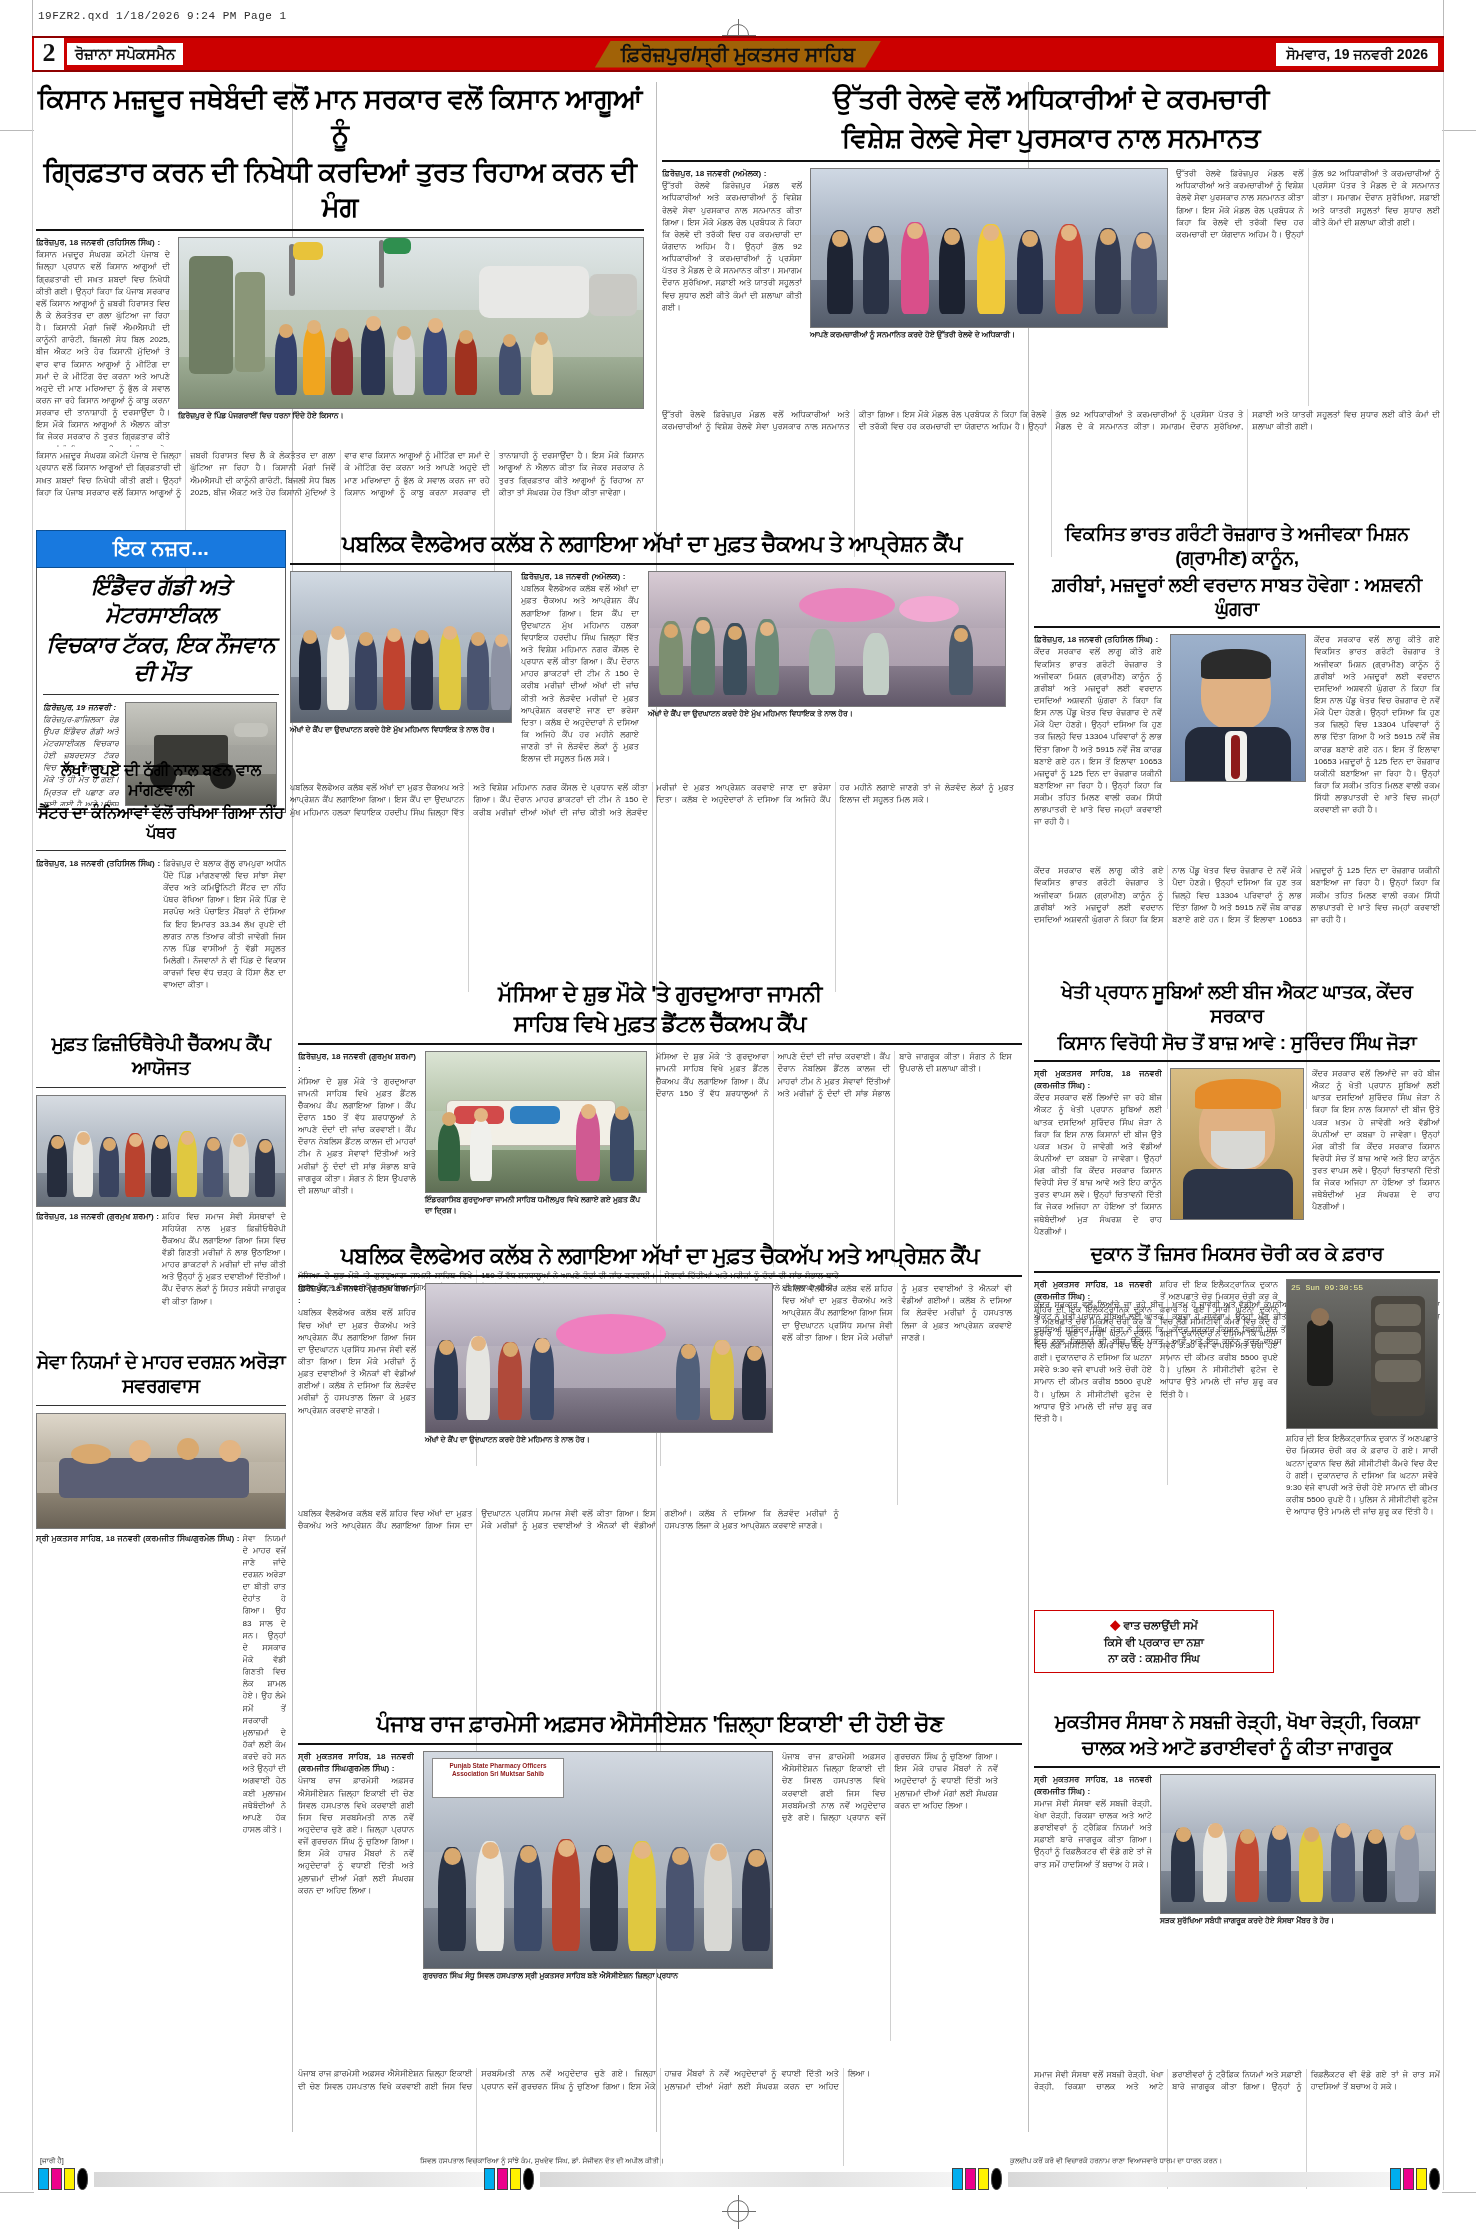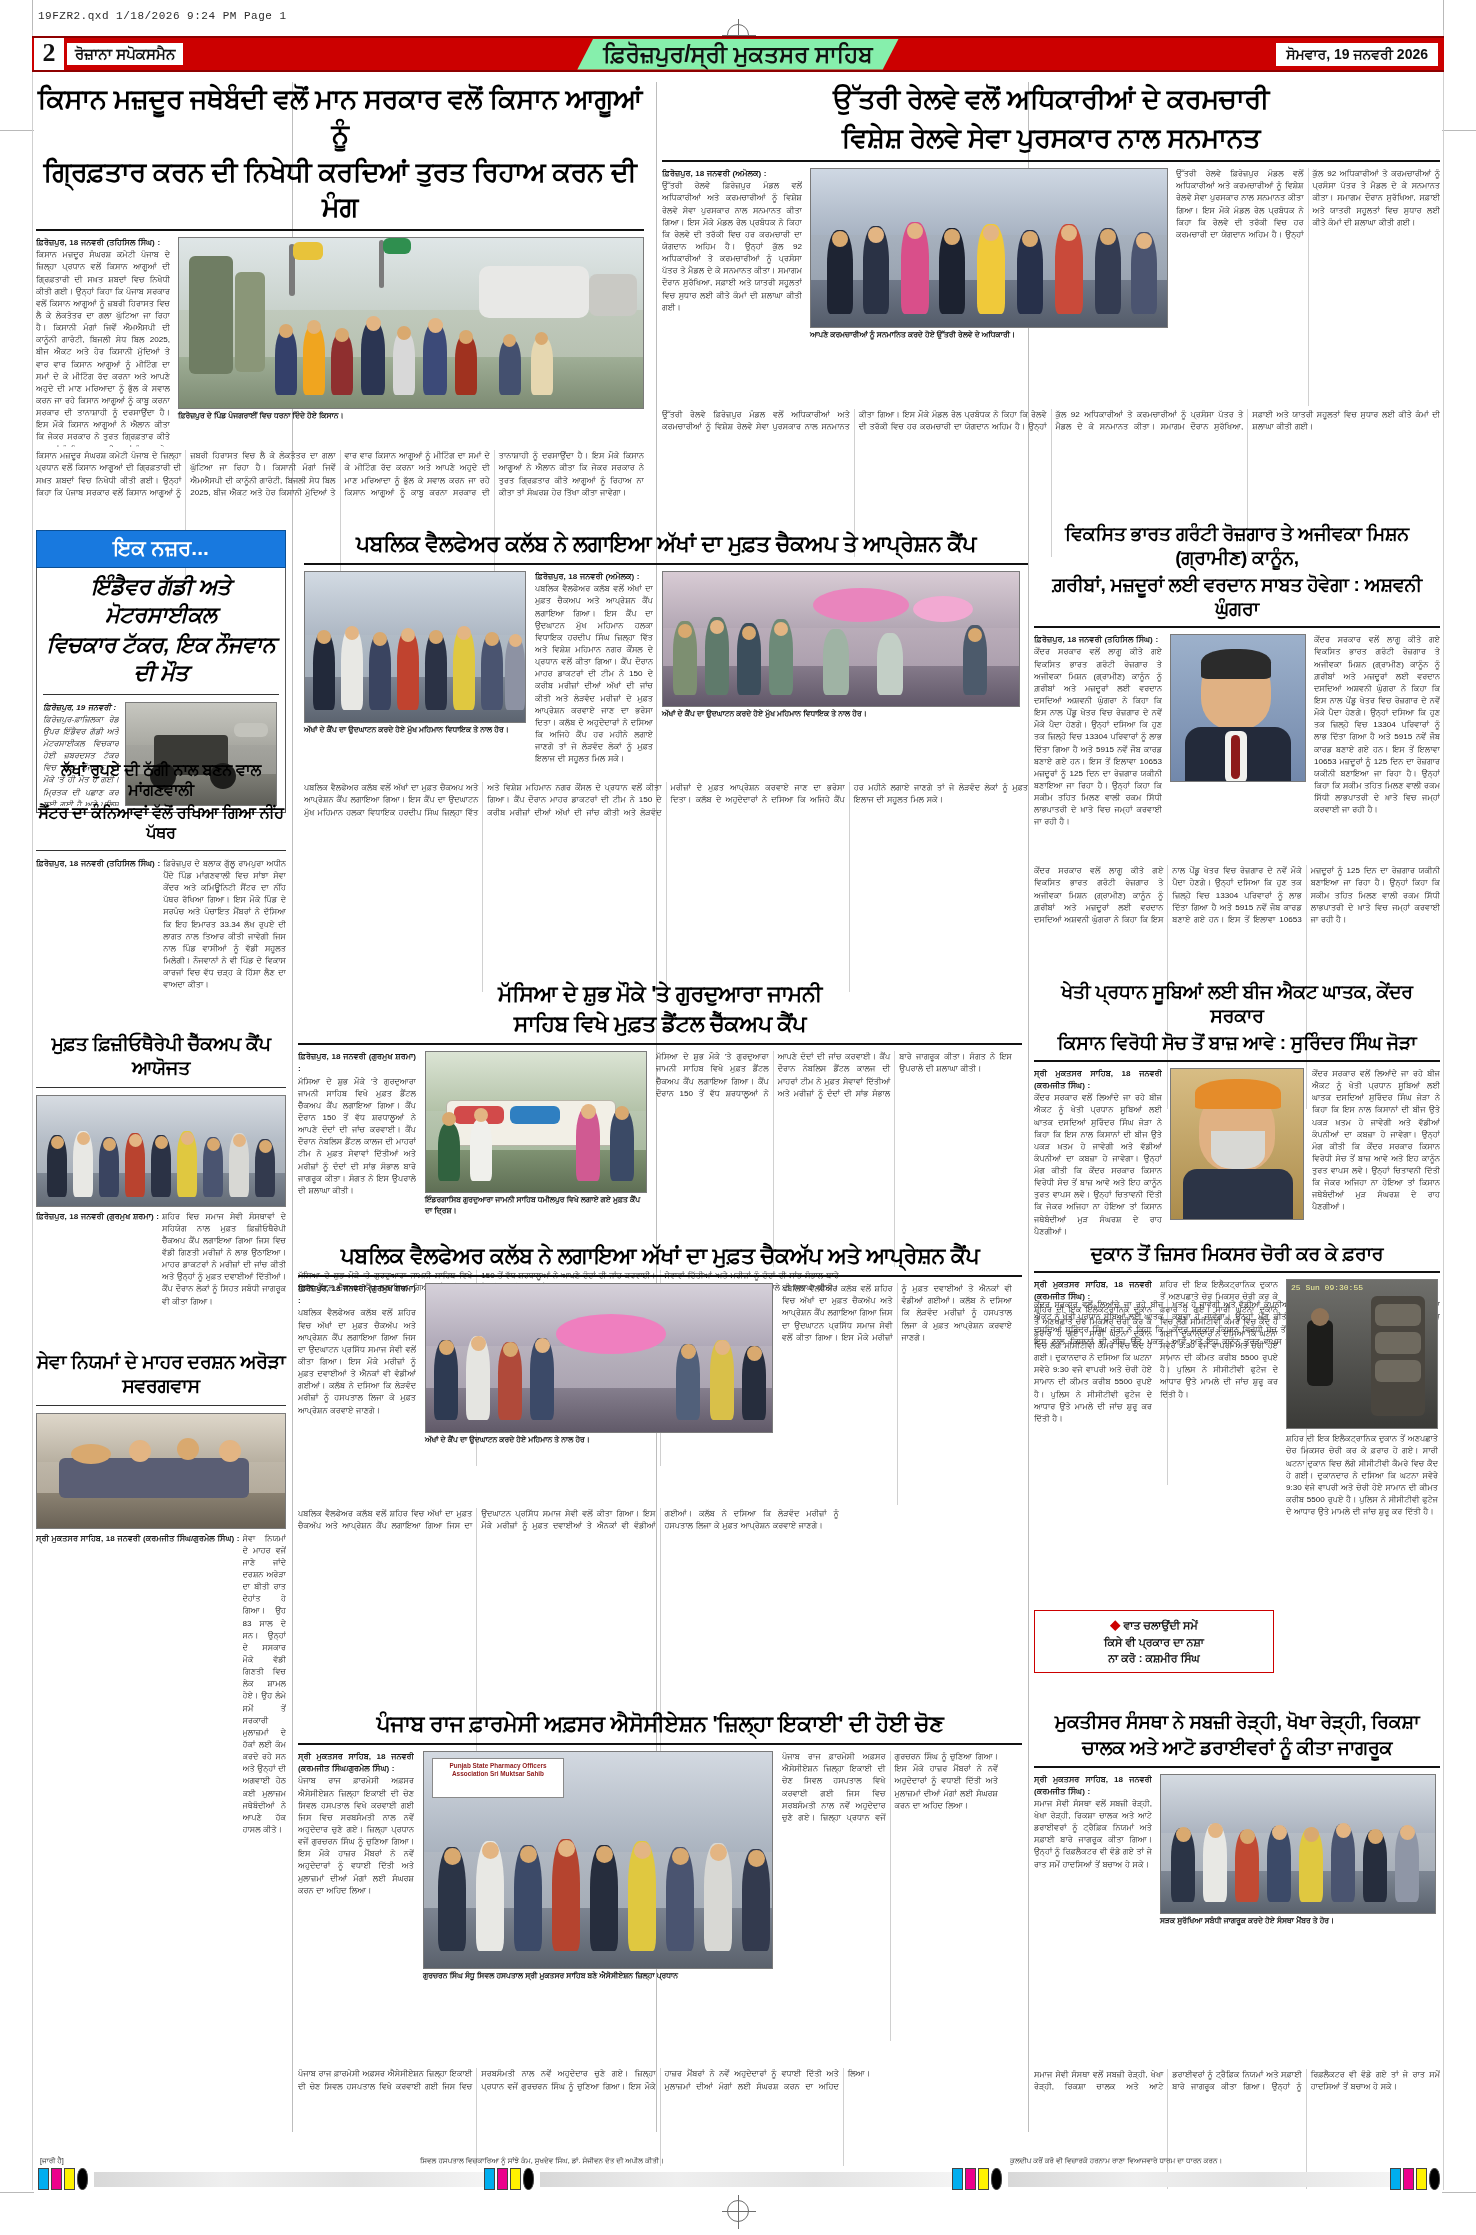--- a/index.html
+++ b/index.html
@@ -87,23 +87,23 @@
     margin-left: 3px;
     white-space: nowrap;
   }
   .edition-wrap {
     position: absolute;
     left: 0; right: 0;
     display: flex; justify-content: center;
     pointer-events: none;
   }
   .edition {
-    background: #86efac;
+    background: #a16207;
     color: #111;
-    font-size: 23px;
+    font-size: 20px;
     font-weight: 800;
     padding: 2px 26px;
     white-space: nowrap;
     clip-path: polygon(16px 0, 100% 0, calc(100% - 16px) 100%, 0 100%);
   }
   .dateline {
     position: absolute;
     right: 6px;
     background: #ffffff;
     color: #111;
@@ -445,21 +445,21 @@
         <div class="blob" style="left:22px; top:44px; width:190px; height:40px; background:#5a5e74; border-radius:6px;"></div>
         <div class="blob" style="left:34px; top:30px; width:40px; height:20px; background:#d9a96f; border-radius:50%;"></div>
         <div class="blob" style="left:92px; top:26px; width:22px; height:22px; background:#e3b583; border-radius:50%;"></div>
         <div class="blob" style="left:140px; top:24px; width:22px; height:22px; background:#d9a96f; border-radius:50%;"></div>
         <div class="blob" style="left:182px; top:26px; width:22px; height:22px; background:#e3b583; border-radius:50%;"></div>
       </div>
       <div class="body-text" style="font-weight:800; float:left; margin-right:3px; margin-top:4px;">ਸ੍ਰੀ ਮੁਕਤਸਰ ਸਾਹਿਬ, 18 ਜਨਵਰੀ (ਕਰਮਜੀਤ ਸਿੰਘ/ਗੁਰਮੇਲ ਸਿੰਘ) :</div>
       <div class="body-text" style="height:414px; margin-top:4px;">ਸੇਵਾ ਨਿਯਮਾਂ ਦੇ ਮਾਹਰ ਵਜੋਂ ਜਾਣੇ ਜਾਂਦੇ ਦਰਸ਼ਨ ਅਰੋੜਾ ਦਾ ਬੀਤੀ ਰਾਤ ਦੇਹਾਂਤ ਹੋ ਗਿਆ। ਉਹ 83 ਸਾਲ ਦੇ ਸਨ। ਉਨ੍ਹਾਂ ਦੇ ਸਸਕਾਰ ਮੌਕੇ ਵੱਡੀ ਗਿਣਤੀ ਵਿਚ ਲੋਕ ਸ਼ਾਮਲ ਹੋਏ। ਉਹ ਲੰਮੇ ਸਮੇਂ ਤੋਂ ਸਰਕਾਰੀ ਮੁਲਾਜ਼ਮਾਂ ਦੇ ਹੱਕਾਂ ਲਈ ਕੰਮ ਕਰਦੇ ਰਹੇ ਸਨ ਅਤੇ ਉਨ੍ਹਾਂ ਦੀ ਅਗਵਾਈ ਹੇਠ ਕਈ ਮੁਲਾਜ਼ਮ ਜਥੇਬੰਦੀਆਂ ਨੇ ਆਪਣੇ ਹੱਕ ਹਾਸਲ ਕੀਤੇ।</div>
     </div>
 
-    <div style="position:absolute; left:268px; top:448px; width:724px;">
+    <div style="position:absolute; left:254px; top:448px; width:724px;">
       <div class="hl hl-big">ਪਬਲਿਕ ਵੈਲਫੇਅਰ ਕਲੱਬ ਨੇ ਲਗਾਇਆ ਅੱਖਾਂ ਦਾ ਮੁਫ਼ਤ ਚੈਕਅਪ ਤੇ ਆਪ੍ਰੇਸ਼ਨ ਕੈਂਪ</div>
       <div class="rule-thick"></div>
 
       <div style="display:flex; gap:9px; margin-top:2px;">
         <div style="width:222px;">
           <div class="photo" style="height:152px; background:linear-gradient(#c3cdd6,#98a3b0);">
             <div class="sky" style="background:linear-gradient(#d2dae3,#aeb8c4);"></div>
             <div class="ground" style="background:linear-gradient(#7c8593,#5c6470);"></div>
             <div class="ppl" style="left:8px;   width:22px; height:78px; background:#22293a;"></div>
             <div class="head" style="left:12px;  top:58px; width:14px; height:14px; background:#d9a96f;"></div>

